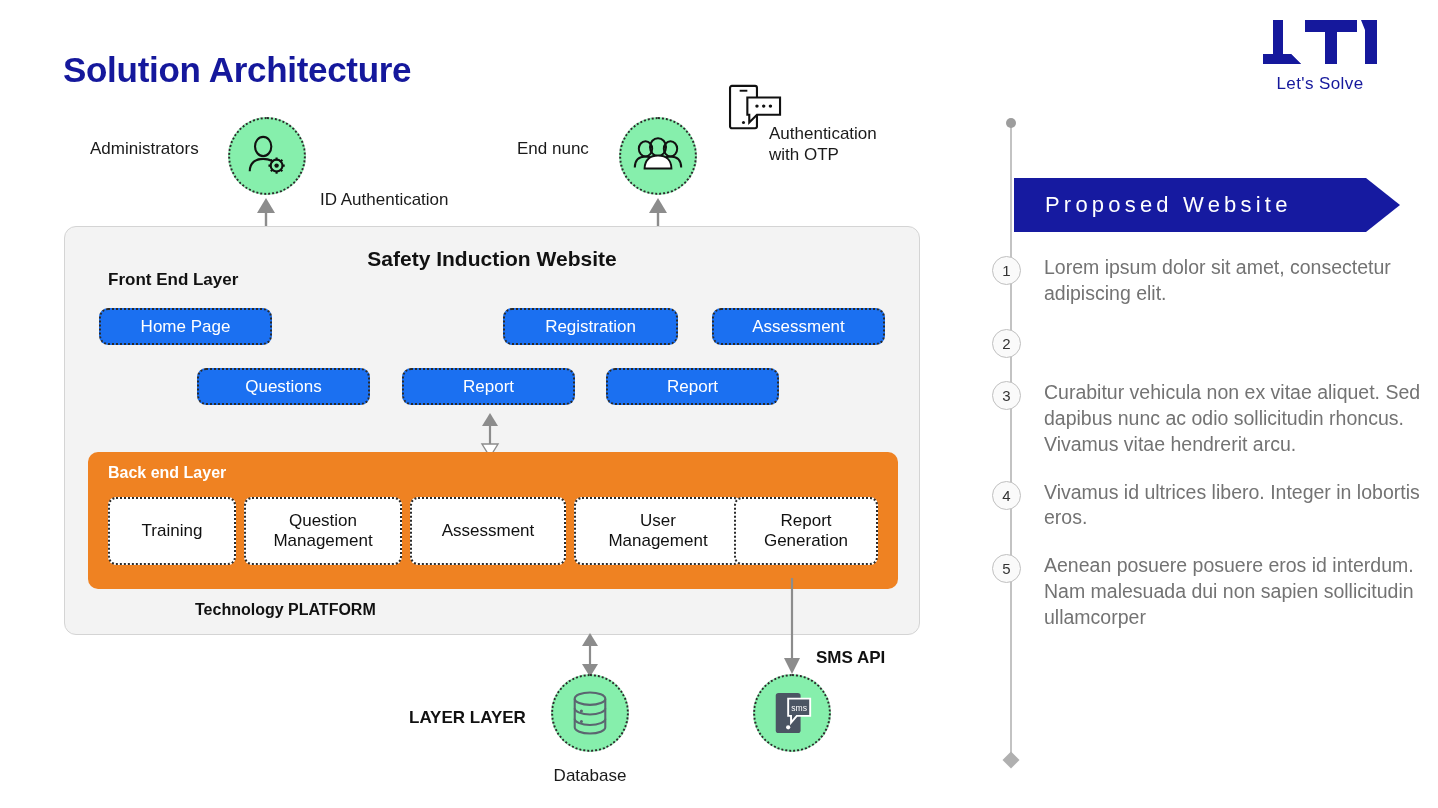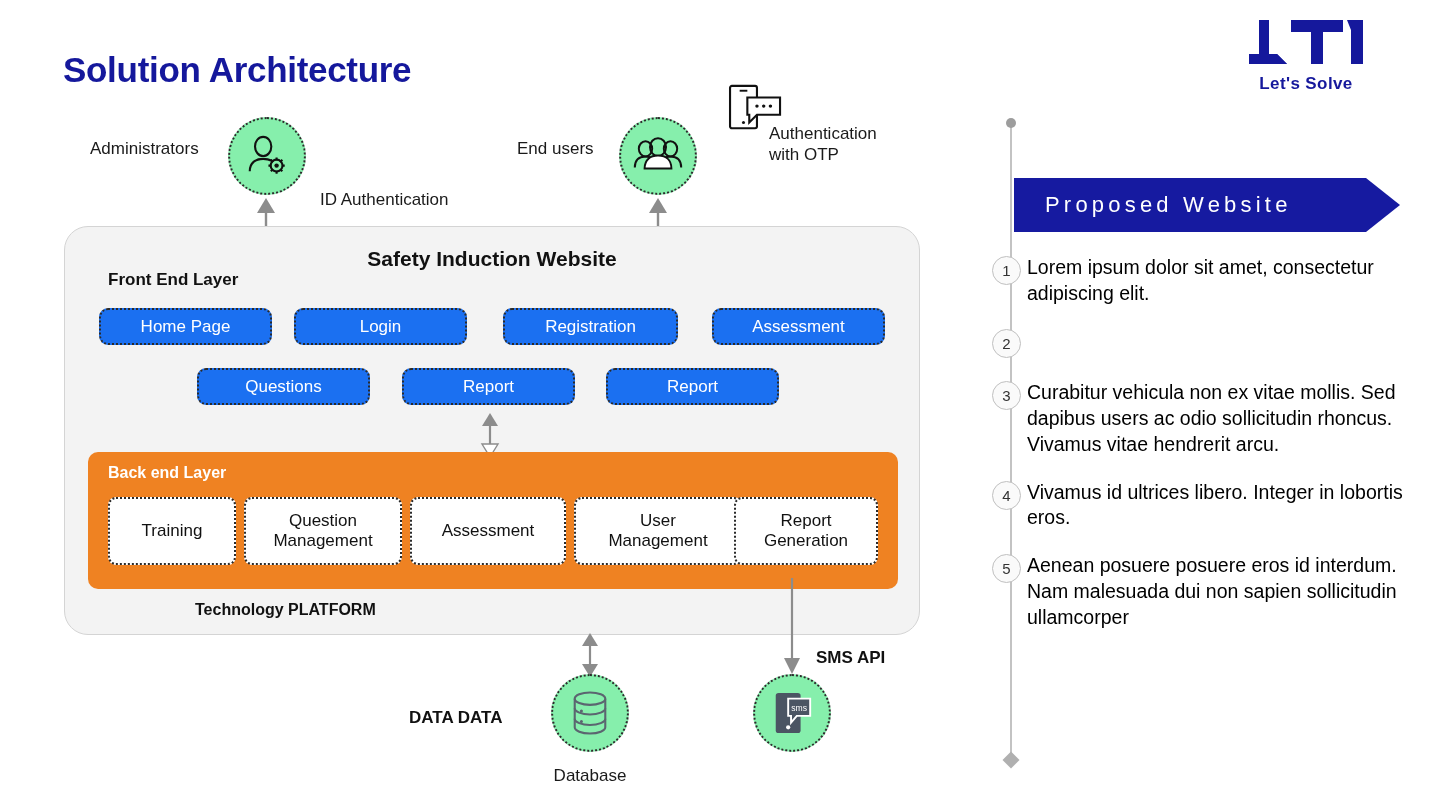--- a/index.html
+++ b/index.html
@@ -21,24 +21,23 @@
     font-size: 35px;
     font-weight: bold;
     color: #15189c;
     letter-spacing: -0.3px;
     white-space: nowrap;
   }
 
   
   #logo-block {
     position: absolute;
-    right: 52px; top: 18px;
+    right: 38px; top: 18px;
     width: 160px;
     text-align: center;
-    font-weight: bold;
   }
   #logo-mark { display: block; margin: 0 auto; }
   #logo-tagline {
     margin-top: 4px;
     font-size: 17px;
     color: #15189c;
     letter-spacing: 0.4px;
   }
 
   
@@ -72,21 +71,21 @@
     white-space: pre-line;
   }
 
   
   #platform-panel {
     position: absolute;
     left: 64px; top: 226px;
     width: 856px; height: 409px;
     background: #f3f3f3;
     border: 1px solid #d4d4d4;
-    border-radius: 24px;
+    border-radius: 12px;
   }
   #website-title {
     position: absolute;
     left: 0; right: 0; top: 20px;
     text-align: center;
     font-size: 21px;
     font-weight: bold;
     color: #111;
   }
   #frontend-layer-label {
@@ -254,24 +253,24 @@
     background: #fafafa;
     color: #333;
     font-size: 15px;
     display: flex;
     align-items: center;
     justify-content: center;
     margin-top: 1px;
     z-index: 2;
   }
   .solution-text {
-    margin-left: 6px;
+    margin-left: 23px;
     font-size: 19.5px;
     line-height: 1.32;
-    color: #000000;
+    color: #737373;
   }
 </style>
 </head>
 <body>
 
 <div id="page-title">Solution Architecture</div>
 
 <div id="logo-block">
   <svg id="logo-mark" width="118" height="52" viewBox="0 0 118 52">
     <g fill="#15189c">
@@ -290,21 +289,21 @@
   <svg width="46" height="46" viewBox="0 0 48 48" fill="none" stroke="#111" stroke-width="2.2">
     <ellipse cx="20" cy="14" rx="8.5" ry="10"></ellipse>
     <path d="M6,40 C6,31 12,27 20,27 C24,27 27,28 29,29"></path>
     <circle cx="34" cy="34" r="6.2"></circle>
     <path d="M34,25.5 v3 M34,39.5 v3 M25.5,34 h3 M39.5,34 h3 M28,28 l2.2,2.2 M37.8,37.8 l2.2,2.2 M40,28 l-2.2,2.2 M30.2,37.8 l-2.2,2.2"></path>
     <circle cx="34" cy="34" r="2.3" fill="#111" stroke="none"></circle>
   </svg>
 </div>
 <div class="actor-label" id="id-auth-label">ID Authentication</div>
 
-<div class="actor-label" id="end-users-label">End users</div>
+<div class="actor-label" id="end-users-label">End nunc</div>
 <div class="dotted-circle" id="end-users-circle">
   <svg width="50" height="40" viewBox="0 0 56 40" fill="none" stroke="#111" stroke-width="2.2">
     <ellipse cx="14" cy="12" rx="7.5" ry="8.5"></ellipse>
     <path d="M2,33 C2,24 7,20.5 14,20.5 C17,20.5 19.5,21.2 21.5,22.6"></path>
     <ellipse cx="42" cy="12" rx="7.5" ry="8.5"></ellipse>
     <path d="M54,33 C54,24 49,20.5 42,20.5 C39,20.5 36.5,21.2 34.5,22.6"></path>
     <ellipse cx="28" cy="10" rx="9" ry="10"></ellipse>
     <path d="M13,34 C13,24 19.5,19.5 28,19.5 C36.5,19.5 43,24 43,34 Z" fill="#fff"></path>
   </svg>
 </div>
@@ -331,21 +330,20 @@
 <svg class="connector" style="left:640px; top:196px;" width="36" height="34" viewBox="0 0 36 34">
   <line x1="18" y1="34" x2="18" y2="14" stroke="#8c8c8c" stroke-width="2.4"></line>
   <polygon points="18,2 27,17 9,17" fill="#8c8c8c"></polygon>
 </svg>
 
 <div id="platform-panel">
   <div id="website-title">Safety Induction Website</div>
   <div id="frontend-layer-label">Front End Layer</div>
 
   <div class="fe-chip" id="fe-home">Home Page</div>
-  <div class="fe-chip" id="fe-login">Login</div>
   <div class="fe-chip" id="fe-register">Registration</div>
   <div class="fe-chip" id="fe-assessment">Assessment</div>
   <div class="fe-chip" id="fe-questions">Questions</div>
   <div class="fe-chip" id="fe-videos">Report</div>
   <div class="fe-chip" id="fe-report">Report</div>
 
   <svg class="connector" style="left:413px; top:186px;" width="24" height="44" viewBox="0 0 24 44">
     <line x1="12" y1="8" x2="12" y2="36" stroke="#8c8c8c" stroke-width="2.2"></line>
     <polygon points="12,0 20,13 4,13" fill="#8c8c8c"></polygon>
     <polygon points="12,44 20,31 4,31" fill="#ffffff" stroke="#8c8c8c" stroke-width="1.4"></polygon>
@@ -370,21 +368,21 @@
   <line x1="12" y1="9" x2="12" y2="35" stroke="#8c8c8c" stroke-width="2.2"></line>
   <polygon points="12,0 20,13 4,13" fill="#8c8c8c"></polygon>
   <polygon points="12,44 20,31 4,31" fill="#8c8c8c"></polygon>
 </svg>
 
 <svg class="connector" style="left:780px; top:578px;" width="24" height="96" viewBox="0 0 24 96">
   <line x1="12" y1="0" x2="12" y2="82" stroke="#8c8c8c" stroke-width="2.2"></line>
   <polygon points="12,96 20,80 4,80" fill="#8c8c8c"></polygon>
 </svg>
 
-<div id="data-layer-label">DATA DATA</div>
+<div id="data-layer-label">LAYER LAYER</div>
 <div class="dotted-circle" id="database-circle">
   <svg width="42" height="46" viewBox="0 0 44 48" fill="none" stroke="#5b6570" stroke-width="2.2">
     <ellipse cx="22" cy="9" rx="16" ry="6.5"></ellipse>
     <path d="M6,9 v30 c0,3.6 7.2,6.5 16,6.5 s16,-2.9 16,-6.5 V9"></path>
     <path d="M6,19 c0,3.6 7.2,6.5 16,6.5 s16,-2.9 16,-6.5"></path>
     <path d="M6,30 c0,3.6 7.2,6.5 16,6.5 s16,-2.9 16,-6.5"></path>
     <circle cx="13" cy="22" r="1.6" fill="#5b6570" stroke="none"></circle>
     <circle cx="13" cy="33" r="1.6" fill="#5b6570" stroke="none"></circle>
   </svg>
 </div>
@@ -412,21 +410,21 @@
 <div id="solution-list">
   <div class="solution-item">
     <div class="solution-num">1</div>
     <div class="solution-text">Lorem ipsum dolor sit amet, consectetur adipiscing elit.</div>
   </div>
   <div class="solution-item">
     <div class="solution-num">2</div>
   </div>
   <div class="solution-item">
     <div class="solution-num">3</div>
-    <div class="solution-text">Curabitur vehicula non ex vitae mollis. Sed dapibus users ac odio sollicitudin rhoncus. Vivamus vitae hendrerit arcu.</div>
+    <div class="solution-text">Curabitur vehicula non ex vitae aliquet. Sed dapibus nunc ac odio sollicitudin rhoncus. Vivamus vitae hendrerit arcu.</div>
   </div>
   <div class="solution-item">
     <div class="solution-num">4</div>
     <div class="solution-text">Vivamus id ultrices libero. Integer in lobortis eros.</div>
   </div>
   <div class="solution-item">
     <div class="solution-num">5</div>
     <div class="solution-text">Aenean posuere posuere eros id interdum. Nam malesuada dui non sapien sollicitudin ullamcorper</div>
   </div>
 </div>

